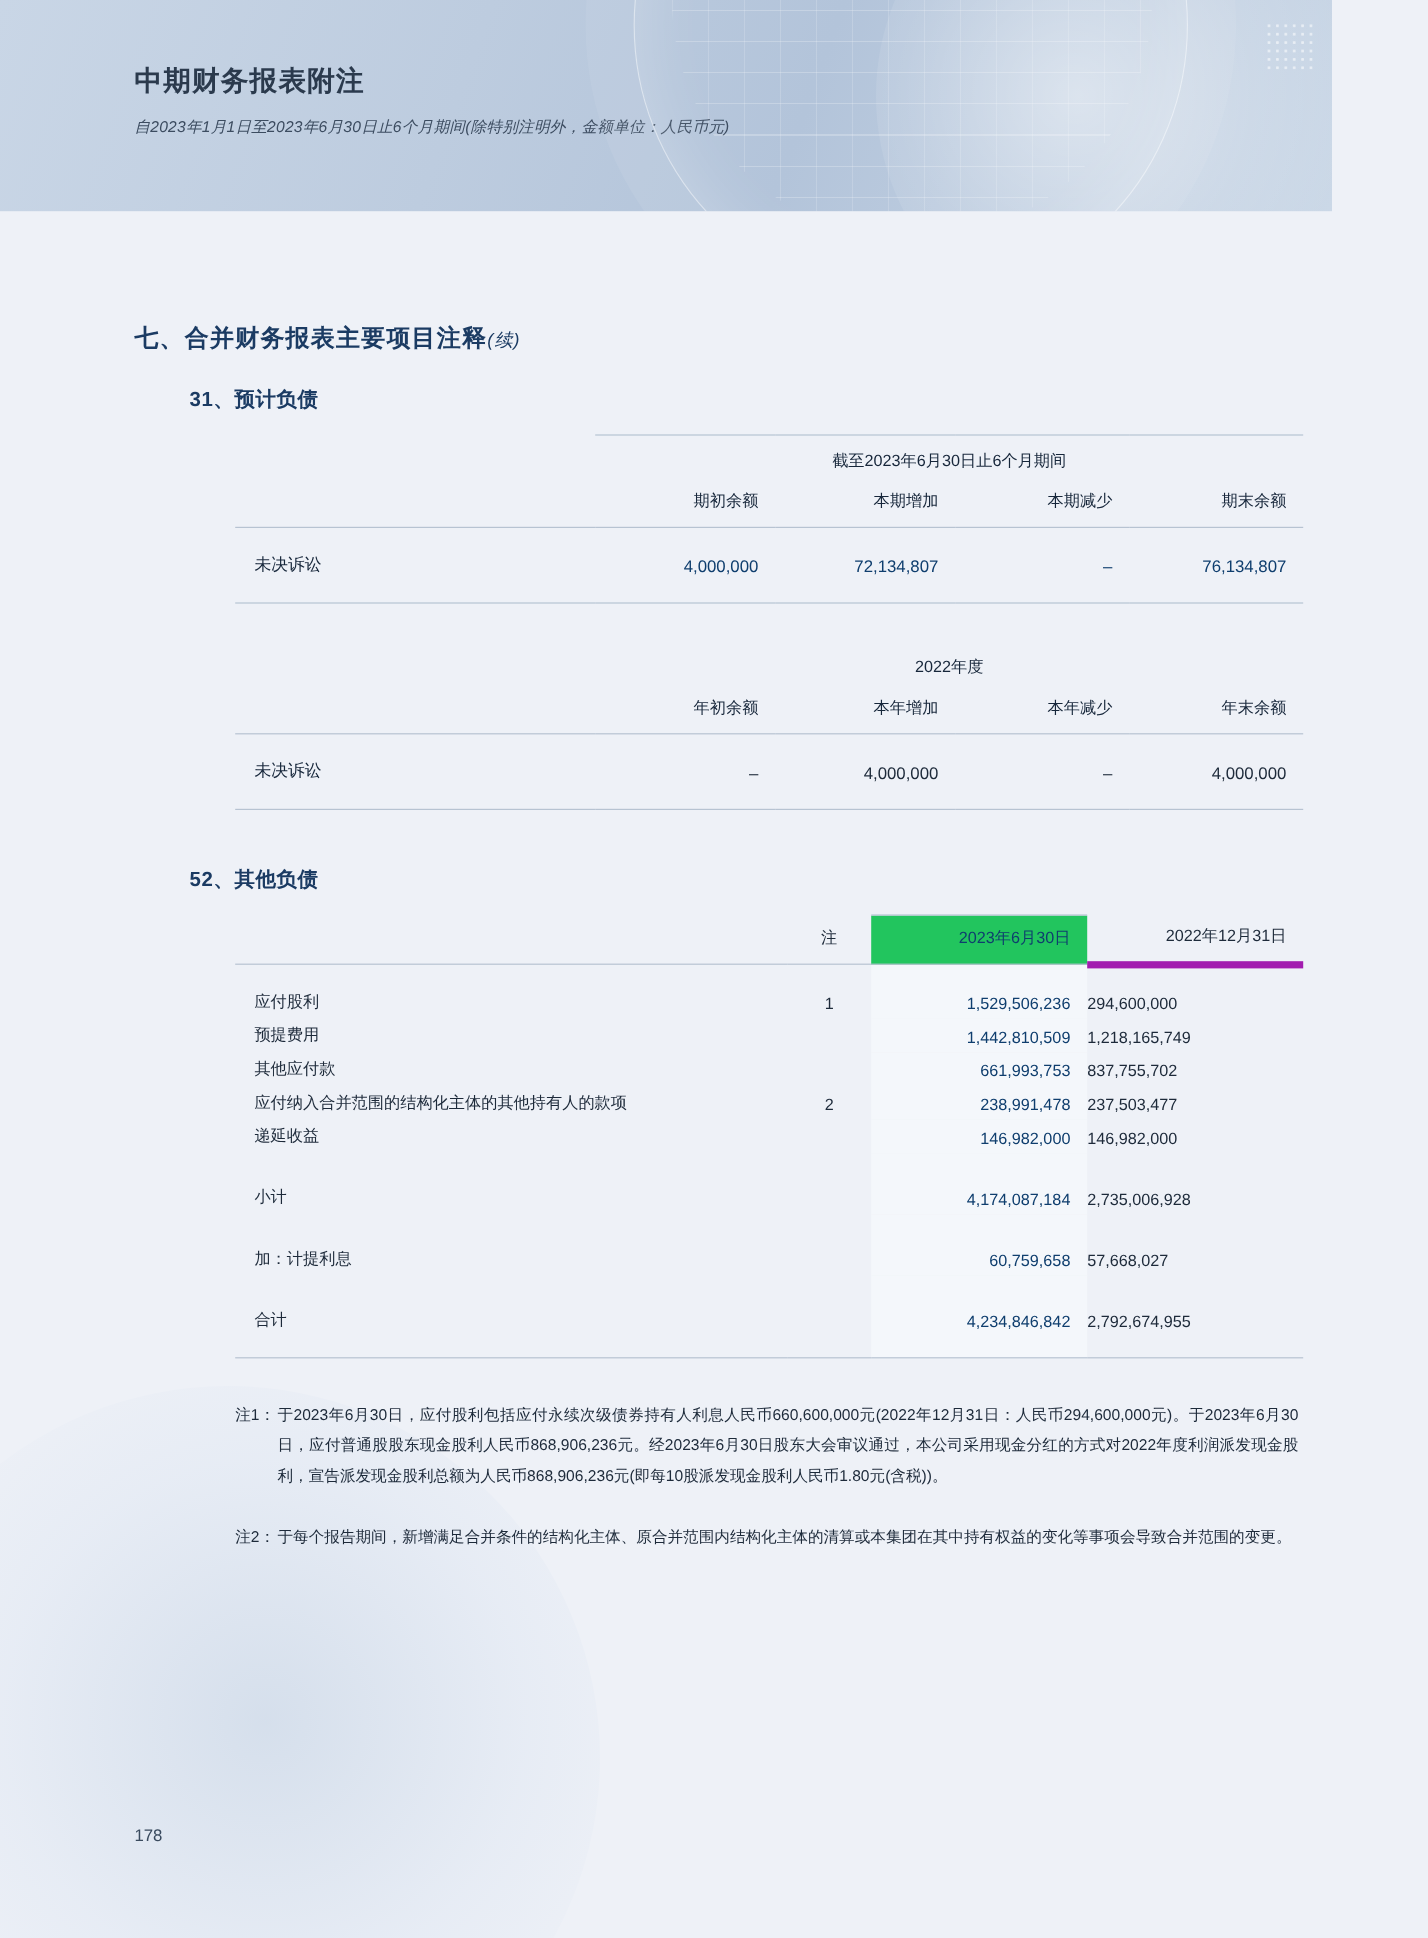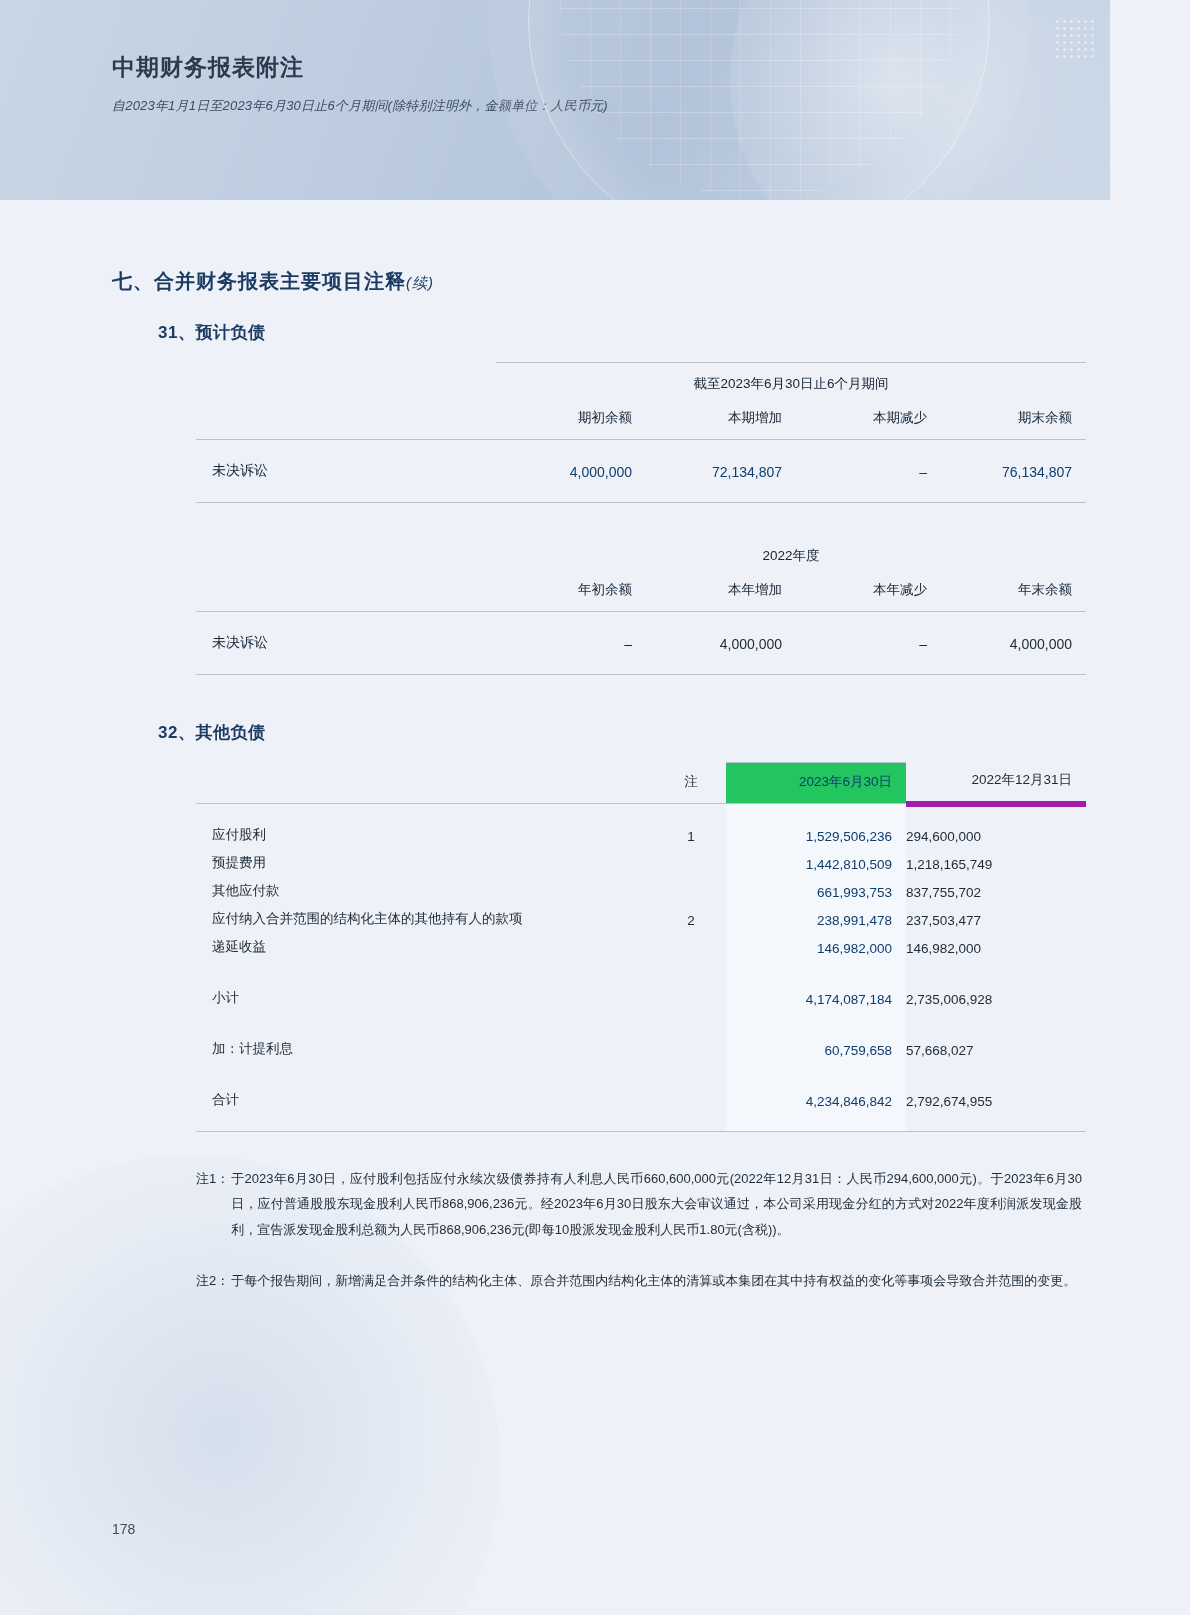--- a/index.html
+++ b/index.html
@@ -15,21 +15,21 @@
     position: relative;
     overflow: hidden;
   }
 
   
   .header {
     position: absolute;
     top: 0;
     left: 0;
     width: 1110px;
-    height: 200px;
+    height: 176px;
     background: linear-gradient(110deg, #c9d6e6 0%, #bdccdf 35%, #b3c4da 60%, #cbd8e7 100%);
     overflow: hidden;
   }
   .header::before {
     content: "";
     position: absolute;
     right: -40px;
     top: -130px;
     width: 420px;
     height: 420px;
@@ -369,21 +369,21 @@
     <tr class="lastrow">
       <td class="rowlabel">未决诉讼</td>
       <td class="num">–</td>
       <td class="num">4,000,000</td>
       <td class="num">–</td>
       <td class="num">4,000,000</td>
     </tr>
   </tbody>
     </table>
 
-  <div class="subsection-title" style="margin-top:46px">32、其他负债</div>
+  <div class="subsection-title" style="margin-top:46px">52、其他负债</div>
 
   <table class="tbl32">
     <colgroup>
       <col style="width:460px">
       <col style="width:70px">
       <col style="width:180px">
       <col style="width:180px">
     </colgroup>
     <tbody>
         <tr>

